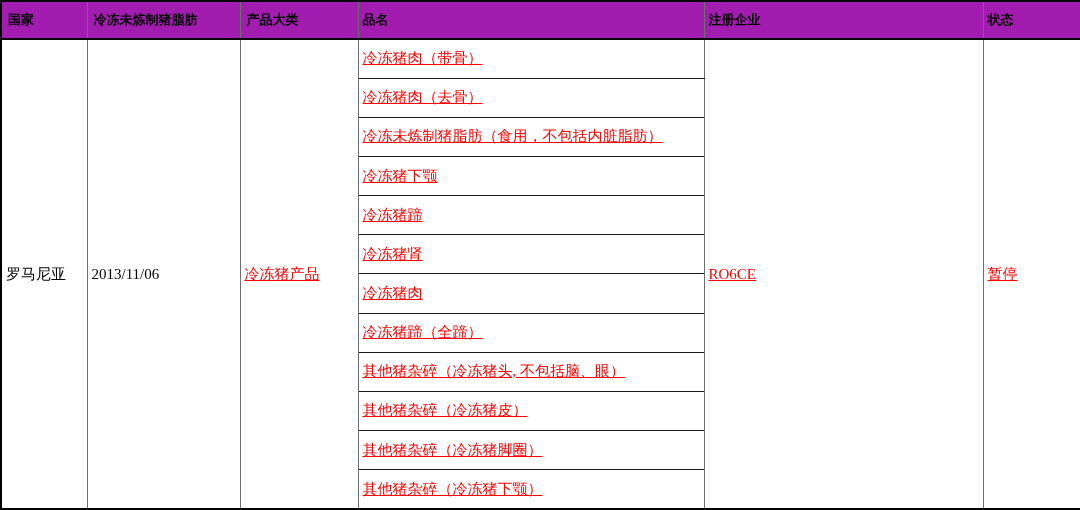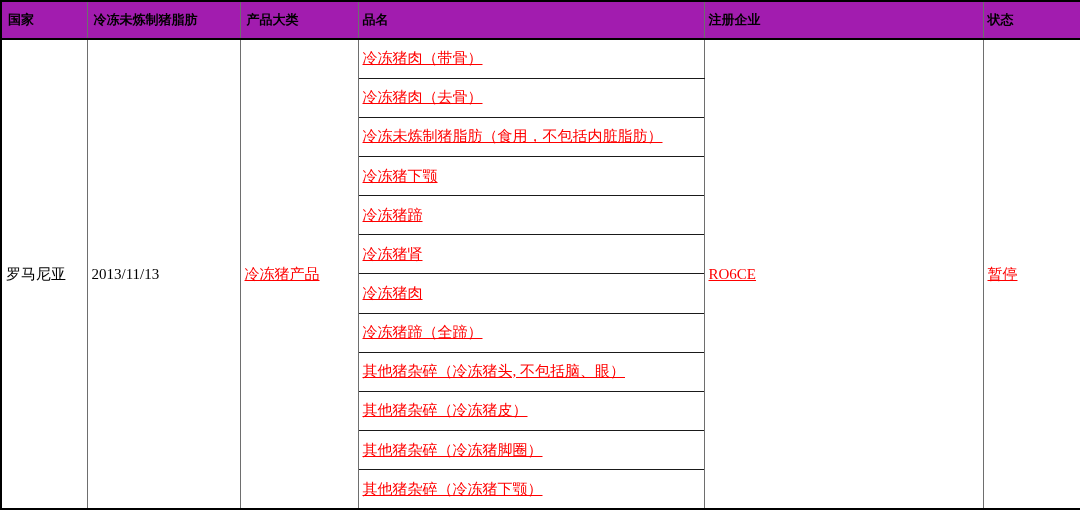--- a/index.html
+++ b/index.html
@@ -83,21 +83,21 @@
         <th class="align-left">冷冻未炼制猪脂肪</th>
         <th class="align-left">产品大类</th>
         <th>品名</th>
         <th>注册企业</th>
         <th>状态</th>
       </tr>
     </thead>
     <tbody>
       <tr>
         <td class="black" rowspan="12">罗马尼亚</td>
-        <td class="black" rowspan="12">2013/11/13</td>
+        <td class="black" rowspan="12">2013/11/06</td>
         <td class="red" rowspan="12">冷冻猪产品</td>
         <td class="red">冷冻猪肉（带骨）</td>
         <td class="red" rowspan="12">RO6CE</td>
         <td class="red" rowspan="12">暂停</td>
       </tr>
       <tr>
         <td class="red">冷冻猪肉（去骨）</td>
       </tr>
       <tr>
         <td class="red">冷冻未炼制猪脂肪（食用，不包括内脏脂肪）</td>

